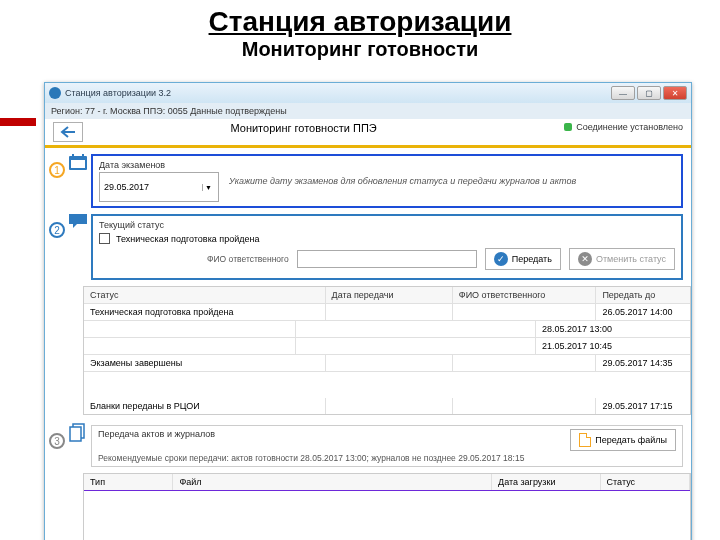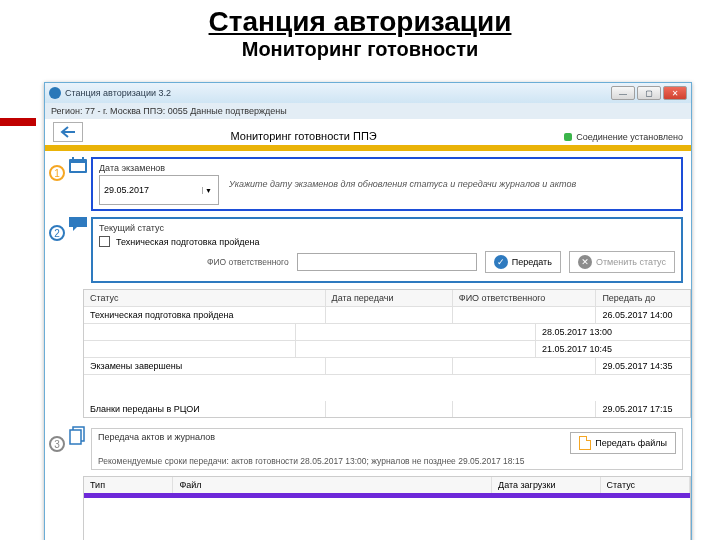--- a/index.html
+++ b/index.html
@@ -8,21 +8,21 @@
   .slide-subtitle { font-size: 20px; font-weight: 900; text-align: center; margin-bottom: 4px; }
   .red-bar-left { position:absolute; left:0; top:118px; width:36px; height:8px; background:#c00000; }
   .window { position:absolute; left:44px; top:82px; width:648px; border:1px solid #6badd6; background:#f4f4f4; font-size:9px; box-shadow:0 1px 4px rgba(0,0,0,0.3); }
   .titlebar { height:20px; background:linear-gradient(#eaf3fb,#cfe5f4); display:flex; align-items:center; padding:0 4px; color:#2b3c4d; }
   .titlebar .app-icon { width:12px; height:12px; border-radius:50%; background:#2a78b8; margin-right:4px; display:inline-block; }
   .win-controls { margin-left:auto; display:flex; gap:2px; }
   .win-btn { width:24px; height:14px; background:linear-gradient(#f7f7f7,#d9d9d9); border:1px solid #a0a0a0; border-radius:2px; display:flex; align-items:center; justify-content:center; font-size:8px; cursor:pointer; }
   .win-btn.close { background:linear-gradient(#ef6b5a,#d04230); color:#fff; }
   .infobar { background:#e3edf5; padding:3px 6px; font-size:9px; color:#333; }
   .content { background:#fff; }
-  .headerrow { display:flex; align-items:flex-end; padding:3px 8px; border-bottom:6px solid #eab308; }
+  .headerrow { display:flex; align-items:flex-start; padding:3px 8px; border-bottom:3px solid #eab308; }
   .back-btn { width:30px; height:20px; border:1px solid #b0b0b0; background:#fff; display:flex; align-items:center; justify-content:center; cursor:pointer; }
   .back-btn svg { display:block; }
   .page-title { flex:1; text-align:center; font-size:11px; }
   .conn { font-size:9px; color:#333; display:flex; align-items:center; gap:4px;padding-left:40px; }
   .conn .dot { width:8px; height:8px; background:#3bb54a; border-radius:2px; }
   .section { position:relative; margin:6px 8px; }
   .num-badge { position:absolute; left:-4px; top:8px; width:16px; height:16px; border:2px solid #f5a623; border-radius:50%; display:flex; align-items:center; justify-content:center; font-size:10px; color:#f5a623; background:#fff; }
   .icon-box { position:absolute; left:14px; top:-2px; width:22px; height:20px; display:flex; align-items:center; justify-content:center; }
   .box1 { margin-left:38px; border:2px solid #1d4ed8; padding:4px 6px; display:flex; align-items:center; gap:10px; }
   .label { font-size:9px; color:#333; }
@@ -47,21 +47,21 @@
   .c-status { flex:2.8; }
   .c-date { flex:1.4; }
   .c-fio { flex:1.6; }
   .c-due { flex:1; text-align:left; }
   .box3 { margin-left:38px; border:1px solid #ccc; padding:3px 6px; }
   .box3 .top { display:flex; align-items:flex-start; justify-content:space-between; }
   .file-btn .fi { width:12px; height:14px; border:1px solid #f5a623; position:relative; }
   .file-btn .fi:before { content:""; position:absolute; right:-1px; top:-1px; width:4px; height:4px; border-left:1px solid #f5a623; border-bottom:1px solid #f5a623; background:#fff; }
   .deadline { font-size:8.5px; color:#555; margin-top:2px; }
   .table2 { margin-left:38px; border:1px solid #ccc; }
-  .table2 .trow { display:flex; border-bottom:5px solid #6d28d9; font-size:9px; }
+  .table2 .trow { display:flex; border-bottom:1px solid #6d28d9; font-size:9px; }
   .table2 .cell { padding:3px 6px; border-right:1px solid #e0e0e0; }
   .c-type { flex:0.8; }
   .c-file { flex:3.2; }
   .c-up { flex:1; }
   .c-st { flex:0.8; }
   .table2 .body { height:80px; background:#fff; }
 </style>
 </head>
 <body>
 

